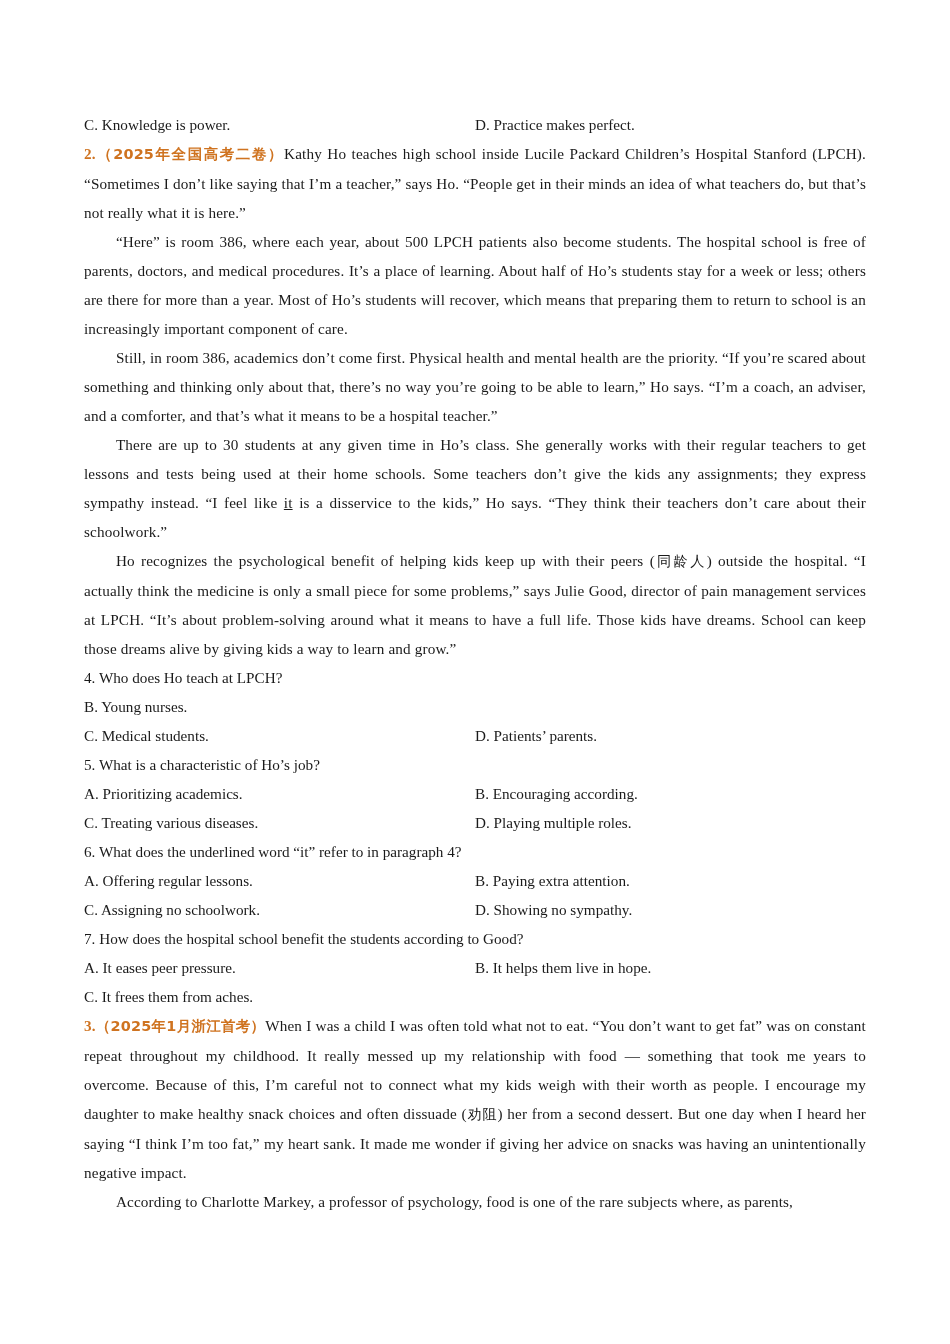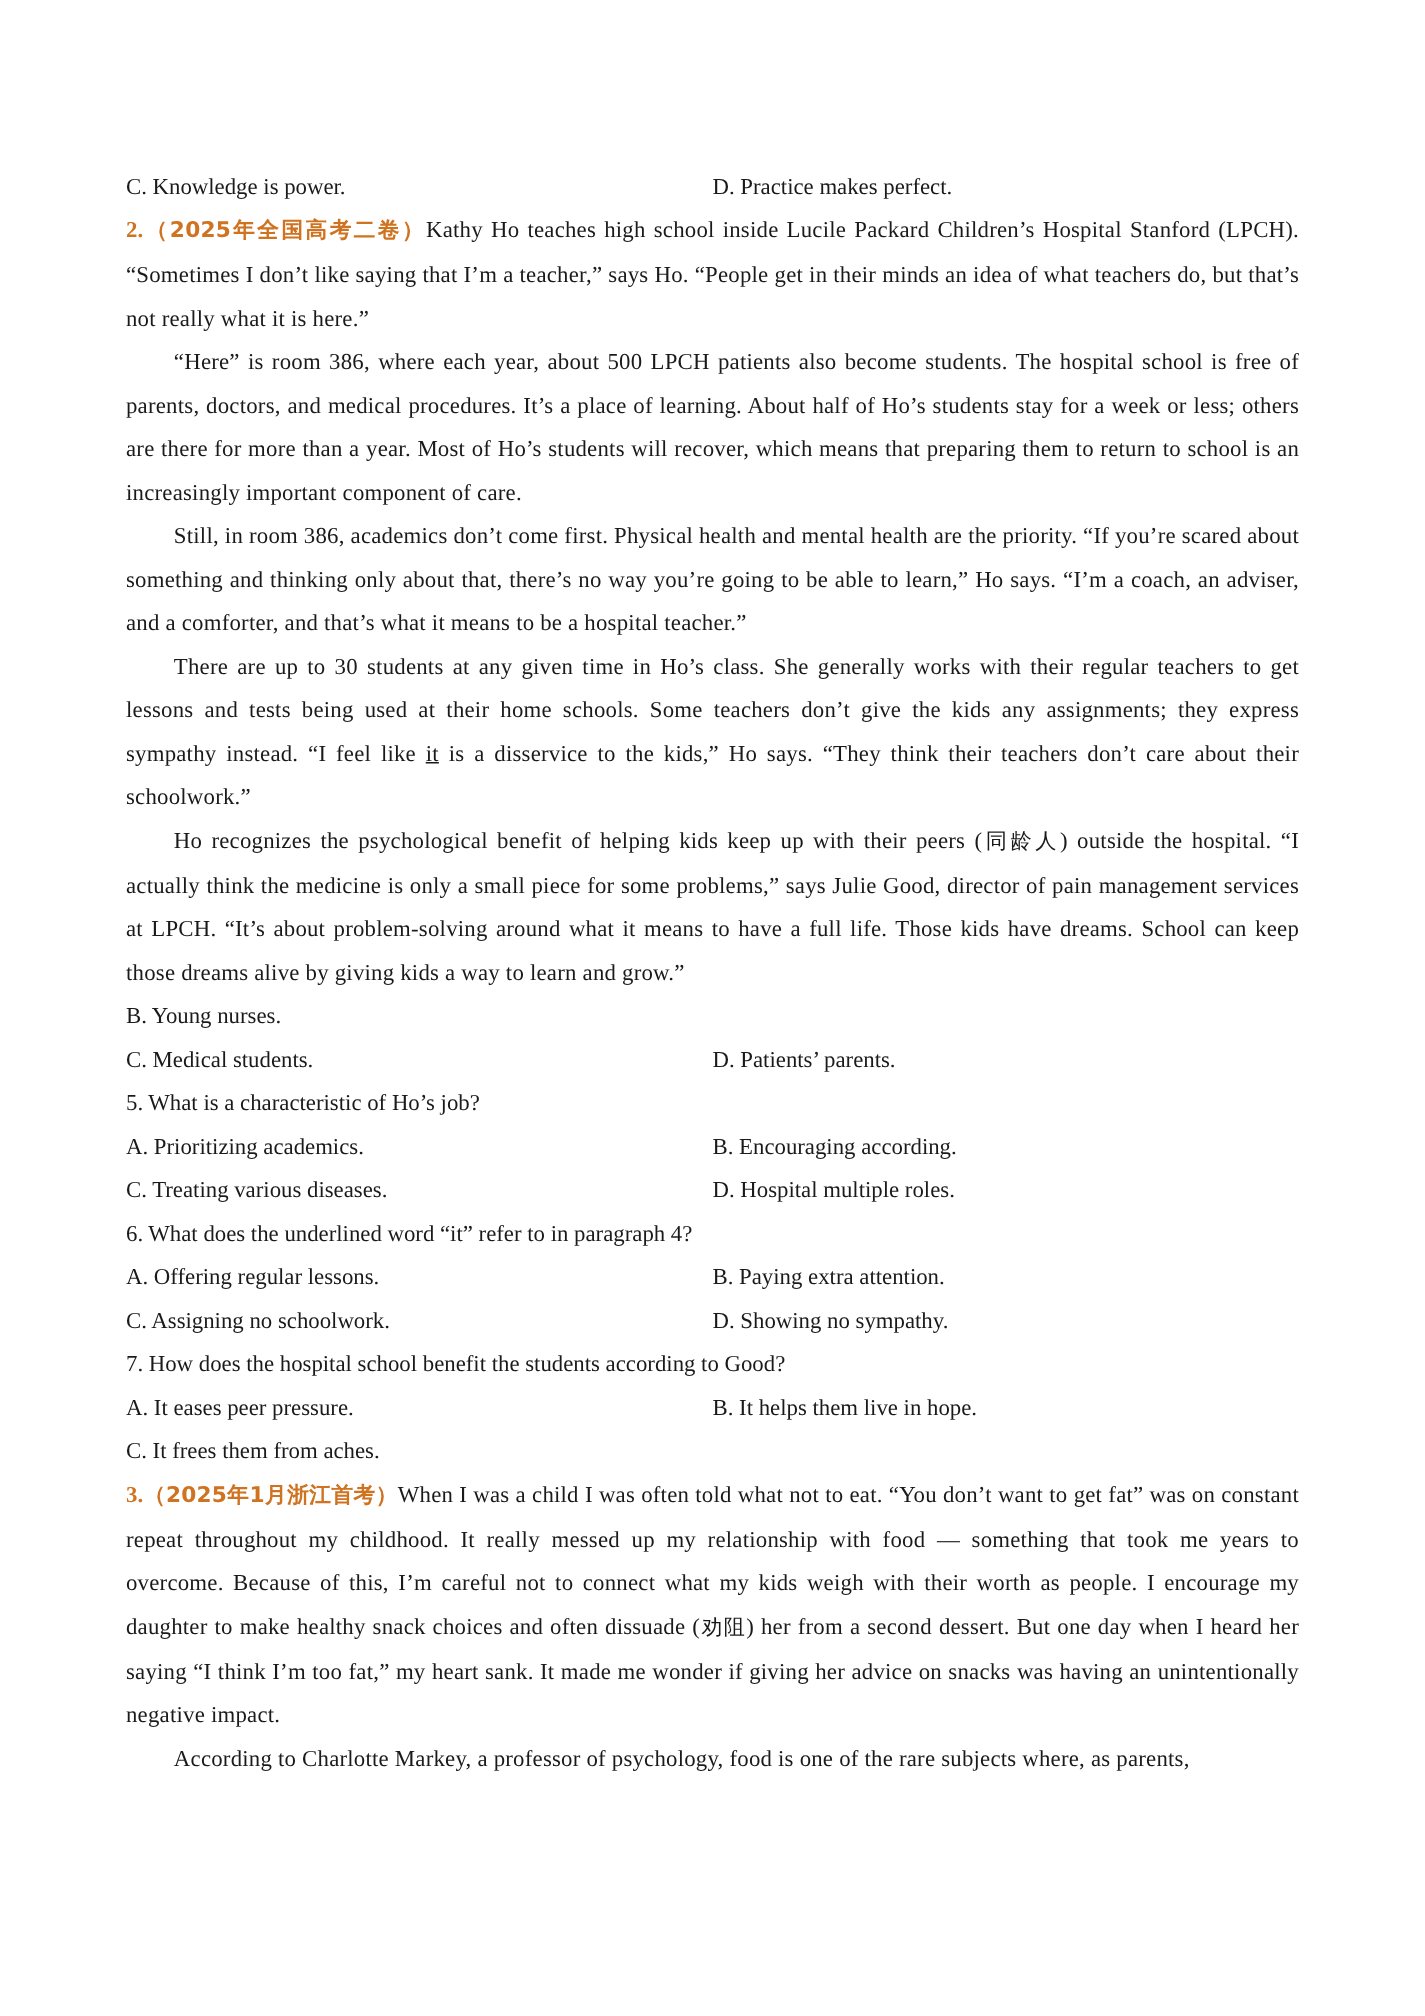--- a/index.html
+++ b/index.html
@@ -106,36 +106,37 @@
   <p class="para flush"><span class="src-label"><span>2.</span><span class="cjk">（2025年全国高考二卷）</span></span><span>Kathy Ho teaches high school inside Lucile Packard Children’s Hospital Stanford (LPCH). “Sometimes I don’t like saying that I’m a teacher,” says Ho. “People get in their minds an idea of what teachers do, but that’s not really what it is here.”</span></p>
 
   <p class="para">“Here” is room 386, where each year, about 500 LPCH patients also become students. The hospital school is free of parents, doctors, and medical procedures. It’s a place of learning. About half of Ho’s students stay for a week or less; others are there for more than a year. Most of Ho’s students will recover, which means that preparing them to return to school is an increasingly important component of care.</p>
 
   <p class="para">Still, in room 386, academics don’t come first. Physical health and mental health are the priority. “If you’re scared about something and thinking only about that, there’s no way you’re going to be able to learn,” Ho says. “I’m a coach, an adviser, and a comforter, and that’s what it means to be a hospital teacher.”</p>
 
   <p class="para"><span>There are up to 30 students at any given time in Ho’s class. She generally works with their regular teachers to get lessons and tests being used at their home schools. Some teachers don’t give the kids any assignments; they express sympathy instead. “I feel like </span><u class="ref-word">it</u><span> is a disservice to the kids,” Ho says. “They think their teachers don’t care about their schoolwork.”</span></p>
 
   <p class="para"><span>Ho recognizes the psychological benefit of helping kids keep up with their peers (</span><span class="cjk-gloss">同龄人</span><span>) outside the hospital. “I actually think the medicine is only a small piece for some problems,” says Julie Good, director of pain management services at LPCH. “It’s about problem-solving around what it means to have a full life. Those kids have dreams. School can keep those dreams alive by giving kids a way to learn and grow.”</span></p>
 
+  <div class="q-stem">4. Who does Ho teach at LPCH?</div>
   <div class="opt-row">
     <span class="opt-col-right">B. Young nurses.</span>
   </div>
   <div class="opt-row">
     <span class="opt-col-left">C. Medical students.</span>
     <span class="opt-col-right">D. Patients’ parents.</span>
   </div>
 
   <div class="q-stem">5. What is a characteristic of Ho’s job?</div>
   <div class="opt-row">
     <span class="opt-col-left">A. Prioritizing academics.</span>
     <span class="opt-col-right">B. Encouraging according.</span>
   </div>
   <div class="opt-row">
     <span class="opt-col-left">C. Treating various diseases.</span>
-    <span class="opt-col-right">D. Hospital multiple roles.</span>
+    <span class="opt-col-right">D. Playing multiple roles.</span>
   </div>
 
   <div class="q-stem">6. What does the underlined word “it” refer to in paragraph 4?</div>
   <div class="opt-row">
     <span class="opt-col-left">A. Offering regular lessons.</span>
     <span class="opt-col-right">B. Paying extra attention.</span>
   </div>
   <div class="opt-row">
     <span class="opt-col-left">C. Assigning no schoolwork.</span>
     <span class="opt-col-right">D. Showing no sympathy.</span>

